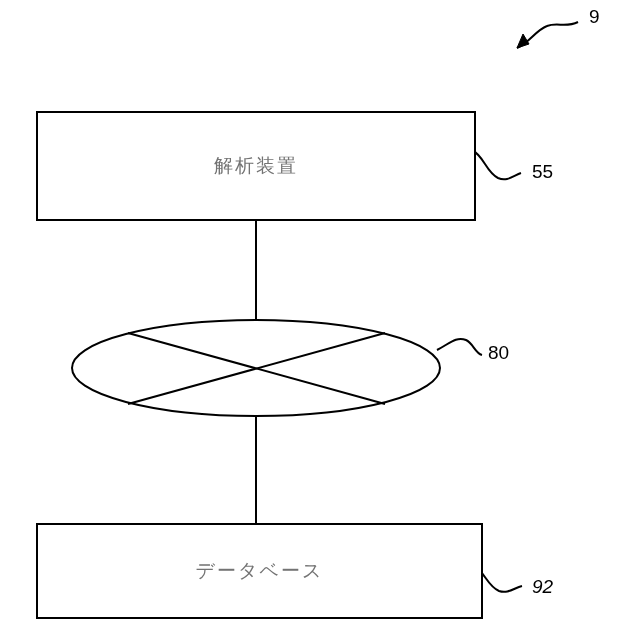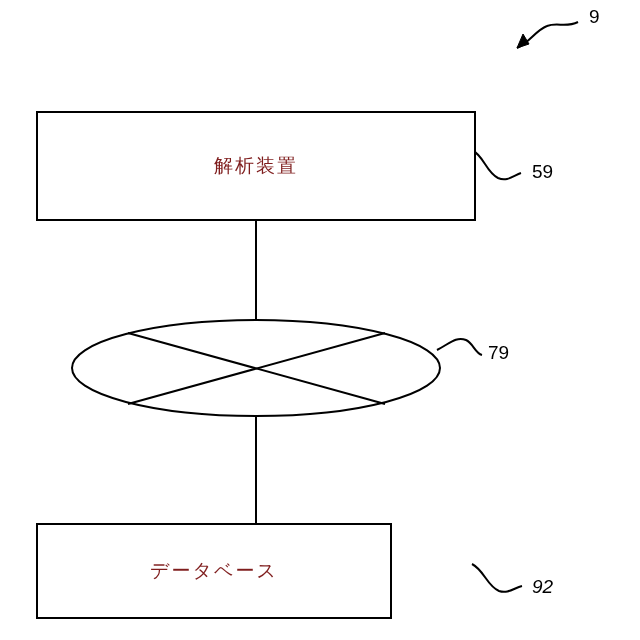--- a/index.html
+++ b/index.html
@@ -19,21 +19,21 @@
     position: absolute;
     border: 2px solid #000000;
     background: #ffffff;
     box-sizing: border-box;
     display: flex;
     align-items: center;
     justify-content: center;
   }
   .box-label {
     font-size: 19px;
-    color: #7f1d1d;
+    color: #737373;
     letter-spacing: 2px;
     white-space: nowrap;
   }
   .ref-label {
     position: absolute;
     font-size: 19px;
     color: #000000;
     white-space: nowrap;
   }
   .svg-layer {
@@ -68,22 +68,22 @@
     <path d="M 437 350 C 449 344 456 336 466 340 C 473 343 475 353 482 355" fill="none" stroke="#000000" stroke-width="2"></path>
 
     <path d="M 472 564 C 484 570 487 586 499 591 C 508 594 514 588 522 586" fill="none" stroke="#000000" stroke-width="2"></path>
   </svg>
 
   <div class="ref-label" style="left:589px; top:6px;">9</div>
 
   <div class="box" style="left:36px; top:111px; width:440px; height:110px;">
     <span class="box-label">解析装置</span>
   </div>
-  <div class="ref-label" style="left:532px; top:161px;">59</div>
+  <div class="ref-label" style="left:532px; top:161px;">55</div>
 
-  <div class="ref-label" style="left:488px; top:342px;">79</div>
+  <div class="ref-label" style="left:488px; top:342px;">80</div>
 
-  <div class="box" style="left:36px; top:523px; width:356px; height:96px;">
+  <div class="box" style="left:36px; top:523px; width:447px; height:96px;">
     <span class="box-label">データベース</span>
   </div>
   <div class="ref-label" style="left:532px; top:576px;font-style:italic;">92</div>
 
 </div>
 
 </body></html>

